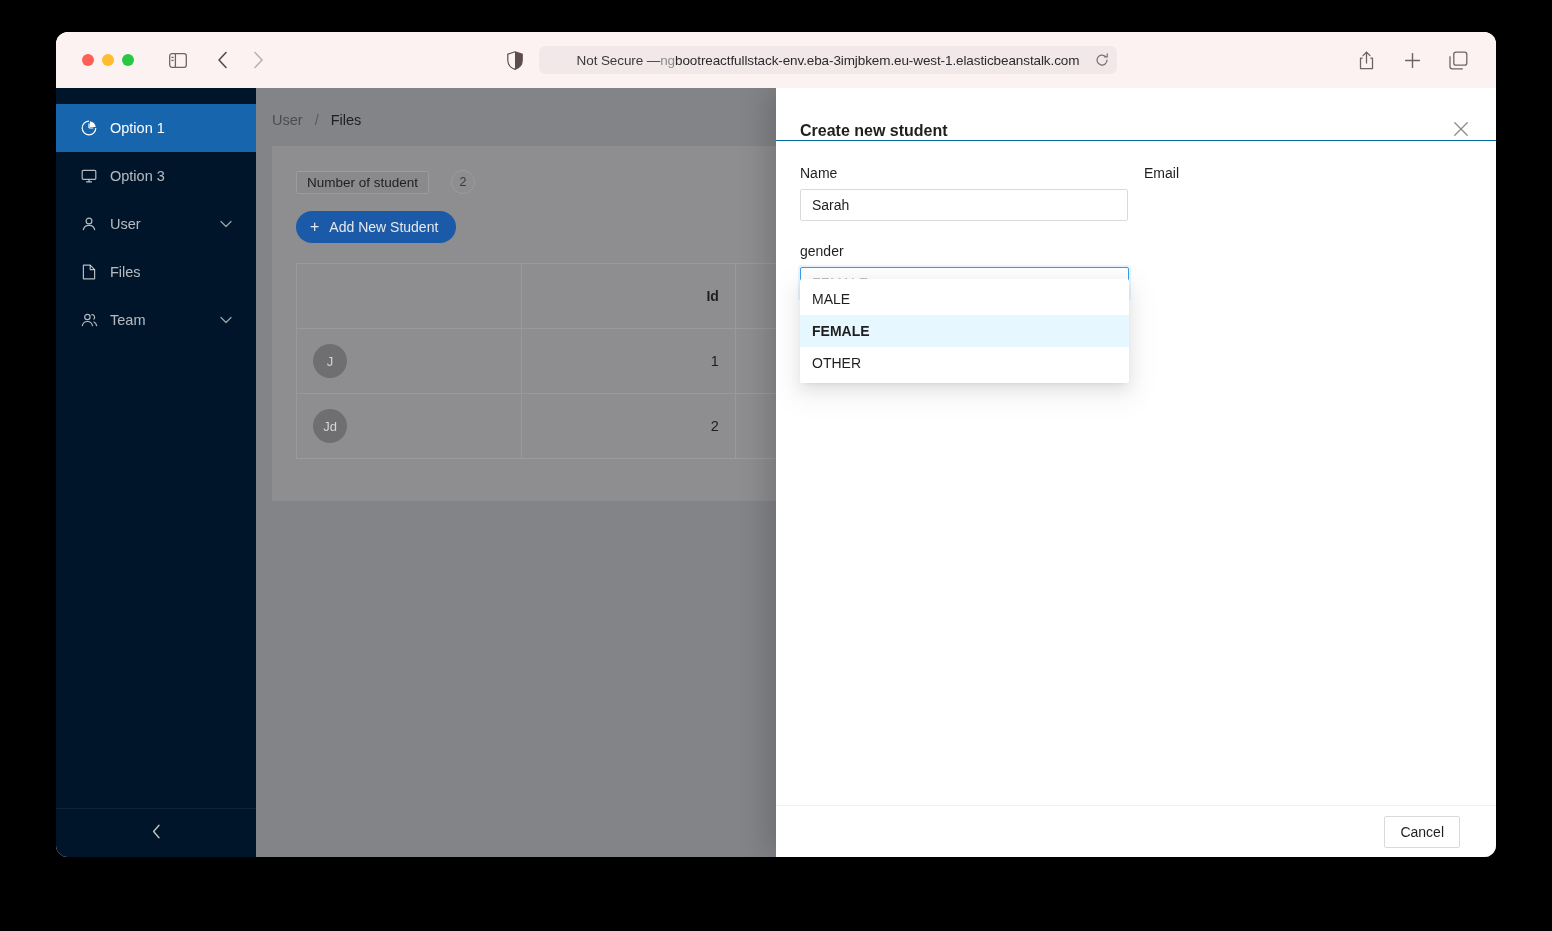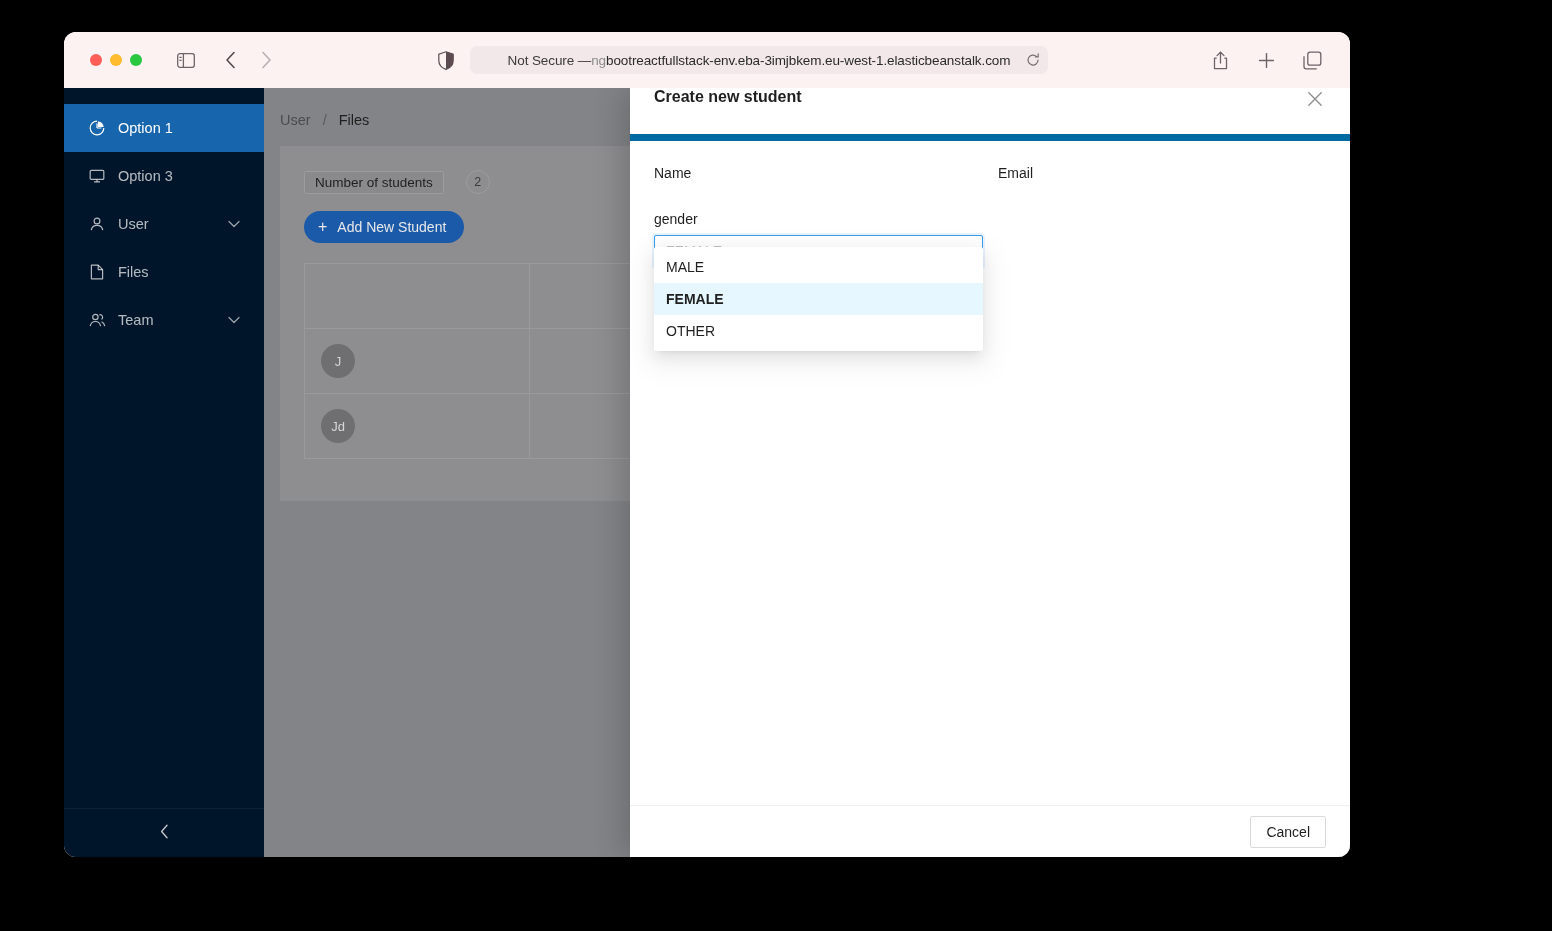--- a/index.html
+++ b/index.html
@@ -7,22 +7,22 @@
     background: #000;
     width: 1552px; height: 931px;
     overflow: hidden;
     font-family: "Liberation Sans", sans-serif;
   }
   #root { position: relative; width: 1552px; height: 931px; }
 
   
   .window {
     position: absolute;
-    left: 64px; top: 32px;
-    width: 1286px; height: 825px;
+    left: 56px; top: 32px;
+    width: 1440px; height: 825px;
     background: #ffffff;
     border-radius: 12px;
     overflow: hidden;
     box-shadow: 0 18px 60px rgba(0,0,0,0.55);
   }
 
   
   .toolbar {
     position: absolute; left: 0; top: 0;
     width: 100%; height: 56px;
@@ -214,23 +214,23 @@
   .drawer {
     position: absolute;
     right: 0; top: 0;
     width: 720px; height: 769px;
     background: #ffffff;
     box-shadow: -8px 0 28px rgba(0,0,0,0.18);
     display: flex; flex-direction: column;
   }
   .drawer-header {
     height: 53px;
-    display: flex; align-items: flex-start;
+    display: flex; align-items: flex-end;
     padding: 0 24px;
-    border-bottom: 7px solid #0369a1;
+    border-bottom: 1px solid #0369a1;
     box-sizing: border-box;
   }
   .drawer-title { font-size: 16px; font-weight: bold; color: #1f1f1f; }
   .drawer-close {
     margin-left: auto;
     color: #8c8c8c;
     display: flex; align-items: center; justify-content: center;
     width: 22px; height: 22px;
   }
   .drawer-body {
@@ -292,21 +292,21 @@
     color: #1f1f1f;
   }
   .dd-item.selected {
     background: #e6f7ff;
     font-weight: bold;
   }
   .drawer-footer {
     height: 52px;
     border-top: 1px solid #f0f0f0;
     display: flex; align-items: center; justify-content: flex-end;
-    padding: 0 24px;
+    padding: 0 36px;
     box-sizing: border-box;
   }
   .cancel-btn {
     height: 32px;
     min-width: 74px;
     border: 1px solid #d9d9d9;
     background: #fff;
     border-radius: 2px;
     font-size: 14px;
     color: #1f1f1f;
@@ -475,21 +475,21 @@
 
         <div class="breadcrumb">
           <span>User</span>
           <span class="bc-sep">/</span>
           <span class="bc-current">Files</span>
         </div>
 
         <div class="card">
           <div class="card-inner">
             <div class="tag-row">
-              <span class="tag">Number of students</span>
+              <span class="tag">Number of student</span>
               <span class="badge-circle">2</span>
             </div>
             <button class="add-btn">
               <span class="plus">+</span>
               <span>Add New Student</span>
             </button>
           </div>
 
           <table class="table">
             <thead>
@@ -534,20 +534,21 @@
               <line x1="1.8" y1="1.8" x2="14.2" y2="14.2"></line>
               <line x1="14.2" y1="1.8" x2="1.8" y2="14.2"></line>
             </svg>
           </span>
         </div>
 
         <div class="drawer-body">
           <div class="form-row">
             <div class="form-col">
               <label class="field-label">Name</label>
+              <input class="field-input" type="text" value="Sarah" style="">
             </div>
             <div class="form-col">
               <label class="field-label">Email</label>
             </div>
           </div>
 
           <div class="gender-block">
             <label class="field-label">gender</label>
             <div class="select">
               <span class="select-placeholder">FEMALE</span>

